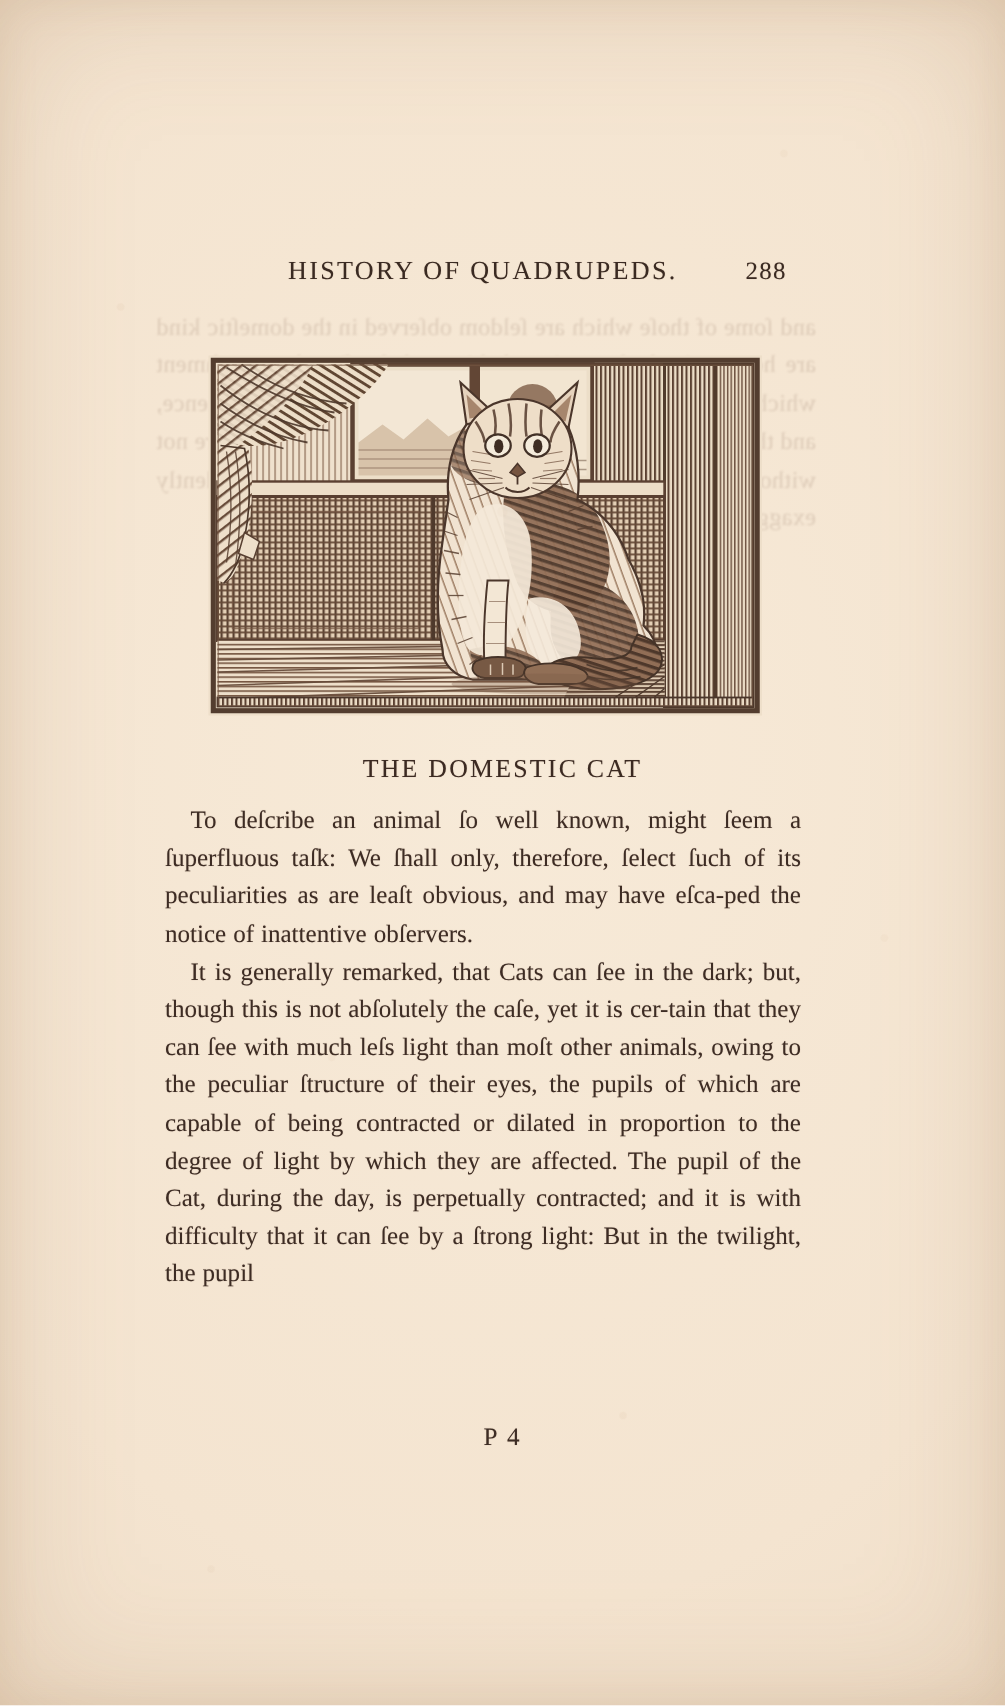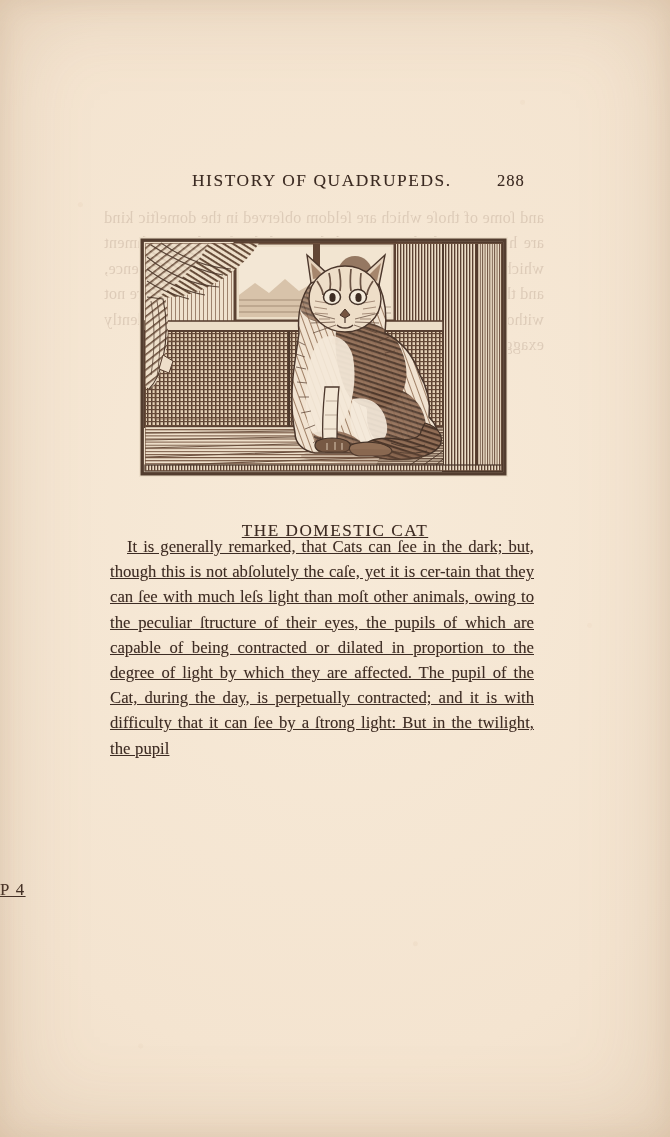--- a/index.html
+++ b/index.html
@@ -101,21 +101,21 @@
     height: 240px;
     overflow: hidden;
     background: #efe0cb;
   }
   #cut svg { display: block; }
 
   
   #heading {
     position: absolute;
     left: 0;
-    top: 521px;
+    top: 503px;
     width: 670px;
     text-align: center;
     font-size: 17.2px;
     letter-spacing: 1.5px;
     color: #3b2a22;
   }
 
   
   #body {
     position: absolute;
@@ -137,31 +137,31 @@
   #body .smallcaps {
     font-size: 13.6px;
     letter-spacing: .6px;
   }
   
   #body p { word-spacing: .5px; }
 
   #sig {
     position: absolute;
     left: 0;
-    top: 880px;
+    top: 948px;
     width: 670px;
+    text-align: center;
     font-size: 16.8px;
     letter-spacing: 1.4px;
     color: #3d2c24;
   }
 
   
   #runhead, #heading, #body, #sig {
     text-shadow: 0 0 .7px rgba(90,55,35,.30);
-    text-decoration: underline;
   }
 </style>
 </head>
 <body>
 
 <div id="page">
 
   <div id="showthrough">and ſome of thoſe which are ſeldom obſerved in the domeſtic kind are here noticed; the various habits and the ſingular attachment which they diſcover have been deſcribed by writers of eminence, and their accounts of the wonderful ſagacity of this animal are not without foundation, though many of the relations are evidently exaggerated beyond the bounds of probability.</div>
 
   <div id="runhead">
@@ -445,20 +445,21 @@
         <rect x="6.5" y="6.5" width="356" height="227" fill="none" stroke="#6b4c3a" stroke-width="1" opacity=".6"></rect>
 
         <rect x="0" y="0" width="369" height="240" fill="#d9b98f" opacity=".10"></rect>
       </g>
     </svg>
   </div>
 
   <div id="heading">THE DOMESTIC CAT</div>
 
   <div id="body">
+    <p class="indent">To deſcribe an animal ſo well known, might ſeem a ſuperfluous taſk: We ſhall only, therefore, ſelect ſuch of its peculiarities as are leaſt obvious, and may have eſca-ped the notice of inattentive obſervers.</p>
     <p class="indent">It is generally remarked, that Cats can ſee in the dark; but, though this is not abſolutely the caſe, yet it is cer-tain that they can ſee with much leſs light than moſt other animals, owing to the peculiar ſtructure of their eyes, the pupils of which are capable of being contracted or dilated in proportion to the degree of light by which they are affected.   The pupil of the Cat, during the day, is perpetually contracted; and it is with difficulty that it can ſee by a ſtrong light: But in the twilight, the pupil</p>
   </div>
 
   <div id="sig">P 4</div>
 
   <div id="grain"></div>
   <div id="vignette"></div>
 </div>
 
 </body></html>

